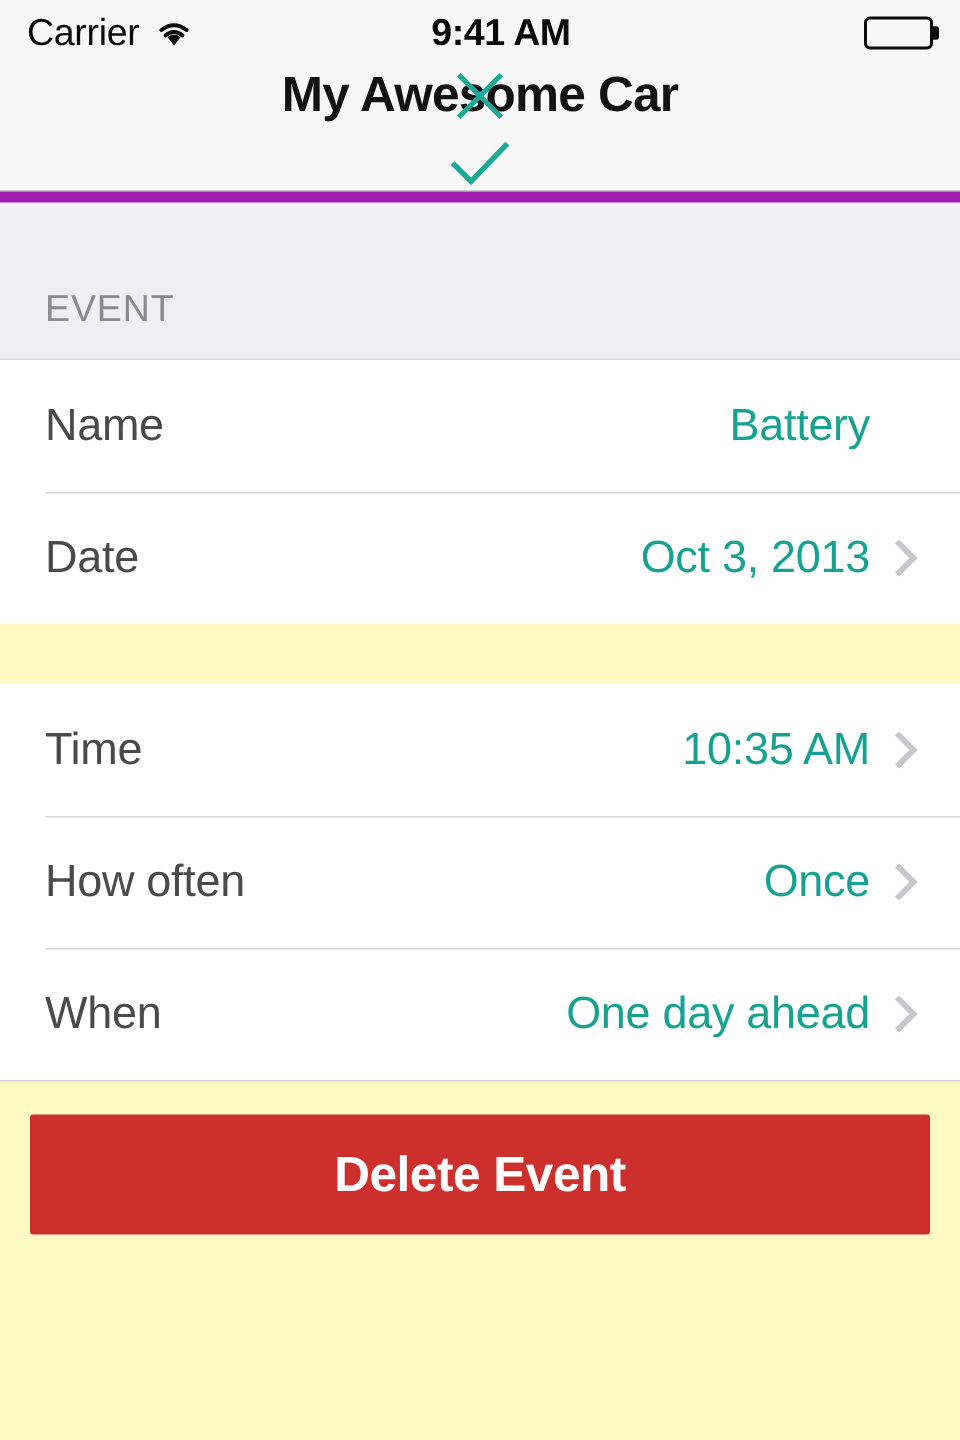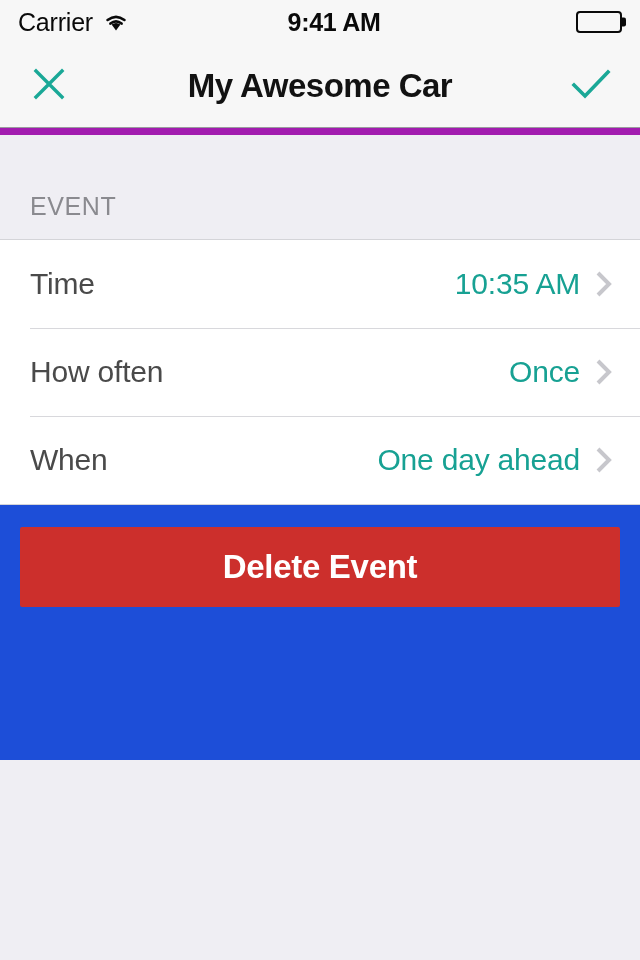--- a/index.html
+++ b/index.html
@@ -2,21 +2,21 @@
 <html><head>
 <meta charset="utf-8">
 <style>
   * { margin:0; padding:0; box-sizing:border-box; }
   html, body {
     width:640px; height:960px;
     font-family:"Liberation Sans", sans-serif;
     background:#EFEEF3;
     overflow:hidden;
   }
-  #screen { width:640px; height:760px; position:relative; background:#1d4ed8; }
+  #screen { width:640px; height:960px; position:relative; background:#fef9c3; }
 
   
   .statusbar{
     height:44px; background:#F7F7F7;
     display:flex; align-items:center;
     padding:0 18px; position:relative;
   }
   .sb-left{ display:flex; align-items:center; gap:10px; }
   .sb-carrier{ font-size:25px; color:#0A0A0A; letter-spacing:-0.2px; }
   .wifi-icon{ width:26px; height:20px; position:relative; display:block; }
@@ -35,21 +35,21 @@
   .battery .nub{
     position:absolute; right:-6px; top:50%; transform:translateY(-50%);
     width:4px; height:9px; background:#0A0A0A; border-radius:0 2px 2px 0;
   }
 
   
   .navbar{
     height:84px; background:#F7F7F7;
     border-bottom:1px solid #9A9A9E;
     display:flex; align-items:center; justify-content:space-between;
-    padding:0 26px; position:relative;
+    padding:0 26px; position:relative;flex-direction:column;
   }
   .nav-title{
     position:absolute; left:0; right:0; text-align:center;
     font-size:33px; font-weight:bold; color:#121212; letter-spacing:-0.5px;
     pointer-events:none;
   }
   .nav-btn{
     width:46px; height:46px; display:flex; align-items:center; justify-content:center;
     position:relative; z-index:2; cursor:pointer;
   }
@@ -75,21 +75,21 @@
   .row + .row::before{
     content:""; position:absolute; left:30px; right:0; top:0;
     height:1px; background:#D8D8DC;
   }
   .row-label{ font-size:30px; color:#4A4A4A; letter-spacing:-0.2px; }
   .row-right{ margin-left:auto; display:flex; align-items:center; gap:14px; }
   .row-value{ font-size:30px; color:#17A193; letter-spacing:-0.2px; }
   .chevron{ width:20px; height:32px; display:block; }
   .chevron-spacer{ width:20px; height:32px; }
 
-  .rows-bottom-border{ border-bottom:1px solid #D4D4D8; }
+  .rows-bottom-border{ border-bottom:1px solid #D4D4D8;margin-top:40px; }
 
   
   .btn-wrap{ padding:22px 20px 0 20px; }
   .delete-btn{
     width:100%; height:80px; background:#CC2F2C;
     border:none; border-radius:2px; cursor:pointer;
     color:#FFFFFF; font-size:33px; font-weight:bold;
     font-family:"Liberation Sans", sans-serif; letter-spacing:-0.3px;
     display:flex; align-items:center; justify-content:center;
   }
@@ -133,20 +133,40 @@
         <svg width="44" height="40" viewBox="0 0 44 40">
           <path d="M5 21 L16 32 L39 8" stroke="#1AA897" stroke-width="3.6" fill="none" stroke-linecap="square" stroke-linejoin="miter"></path>
         </svg>
       </span>
     </div>
   </div>
 
   <div class="section-header first">
     <span class="section-header-label">EVENT</span>
   </div>
+  <div class="rows">
+    <div class="row">
+      <span class="row-label">Name</span>
+      <span class="row-right">
+        <span class="row-value">Battery</span>
+        <span class="chevron-spacer"></span>
+      </span>
+    </div>
+    <div class="row">
+      <span class="row-label">Date</span>
+      <span class="row-right">
+        <span class="row-value">Oct 3, 2013</span>
+        <span class="chevron">
+          <svg width="20" height="32" viewBox="0 0 20 32">
+            <path d="M4 5 L15 16 L4 27" stroke="#C7C7CC" stroke-width="4" fill="none" stroke-linecap="butt" stroke-linejoin="miter"></path>
+          </svg>
+        </span>
+      </span>
+    </div>
+  </div>
 
   <div class="rows rows-bottom-border">
     <div class="row">
       <span class="row-label">Time</span>
       <span class="row-right">
         <span class="row-value">10:35 AM</span>
         <span class="chevron">
           <svg width="20" height="32" viewBox="0 0 20 32">
             <path d="M4 5 L15 16 L4 27" stroke="#C7C7CC" stroke-width="4" fill="none" stroke-linecap="butt" stroke-linejoin="miter"></path>
           </svg>

